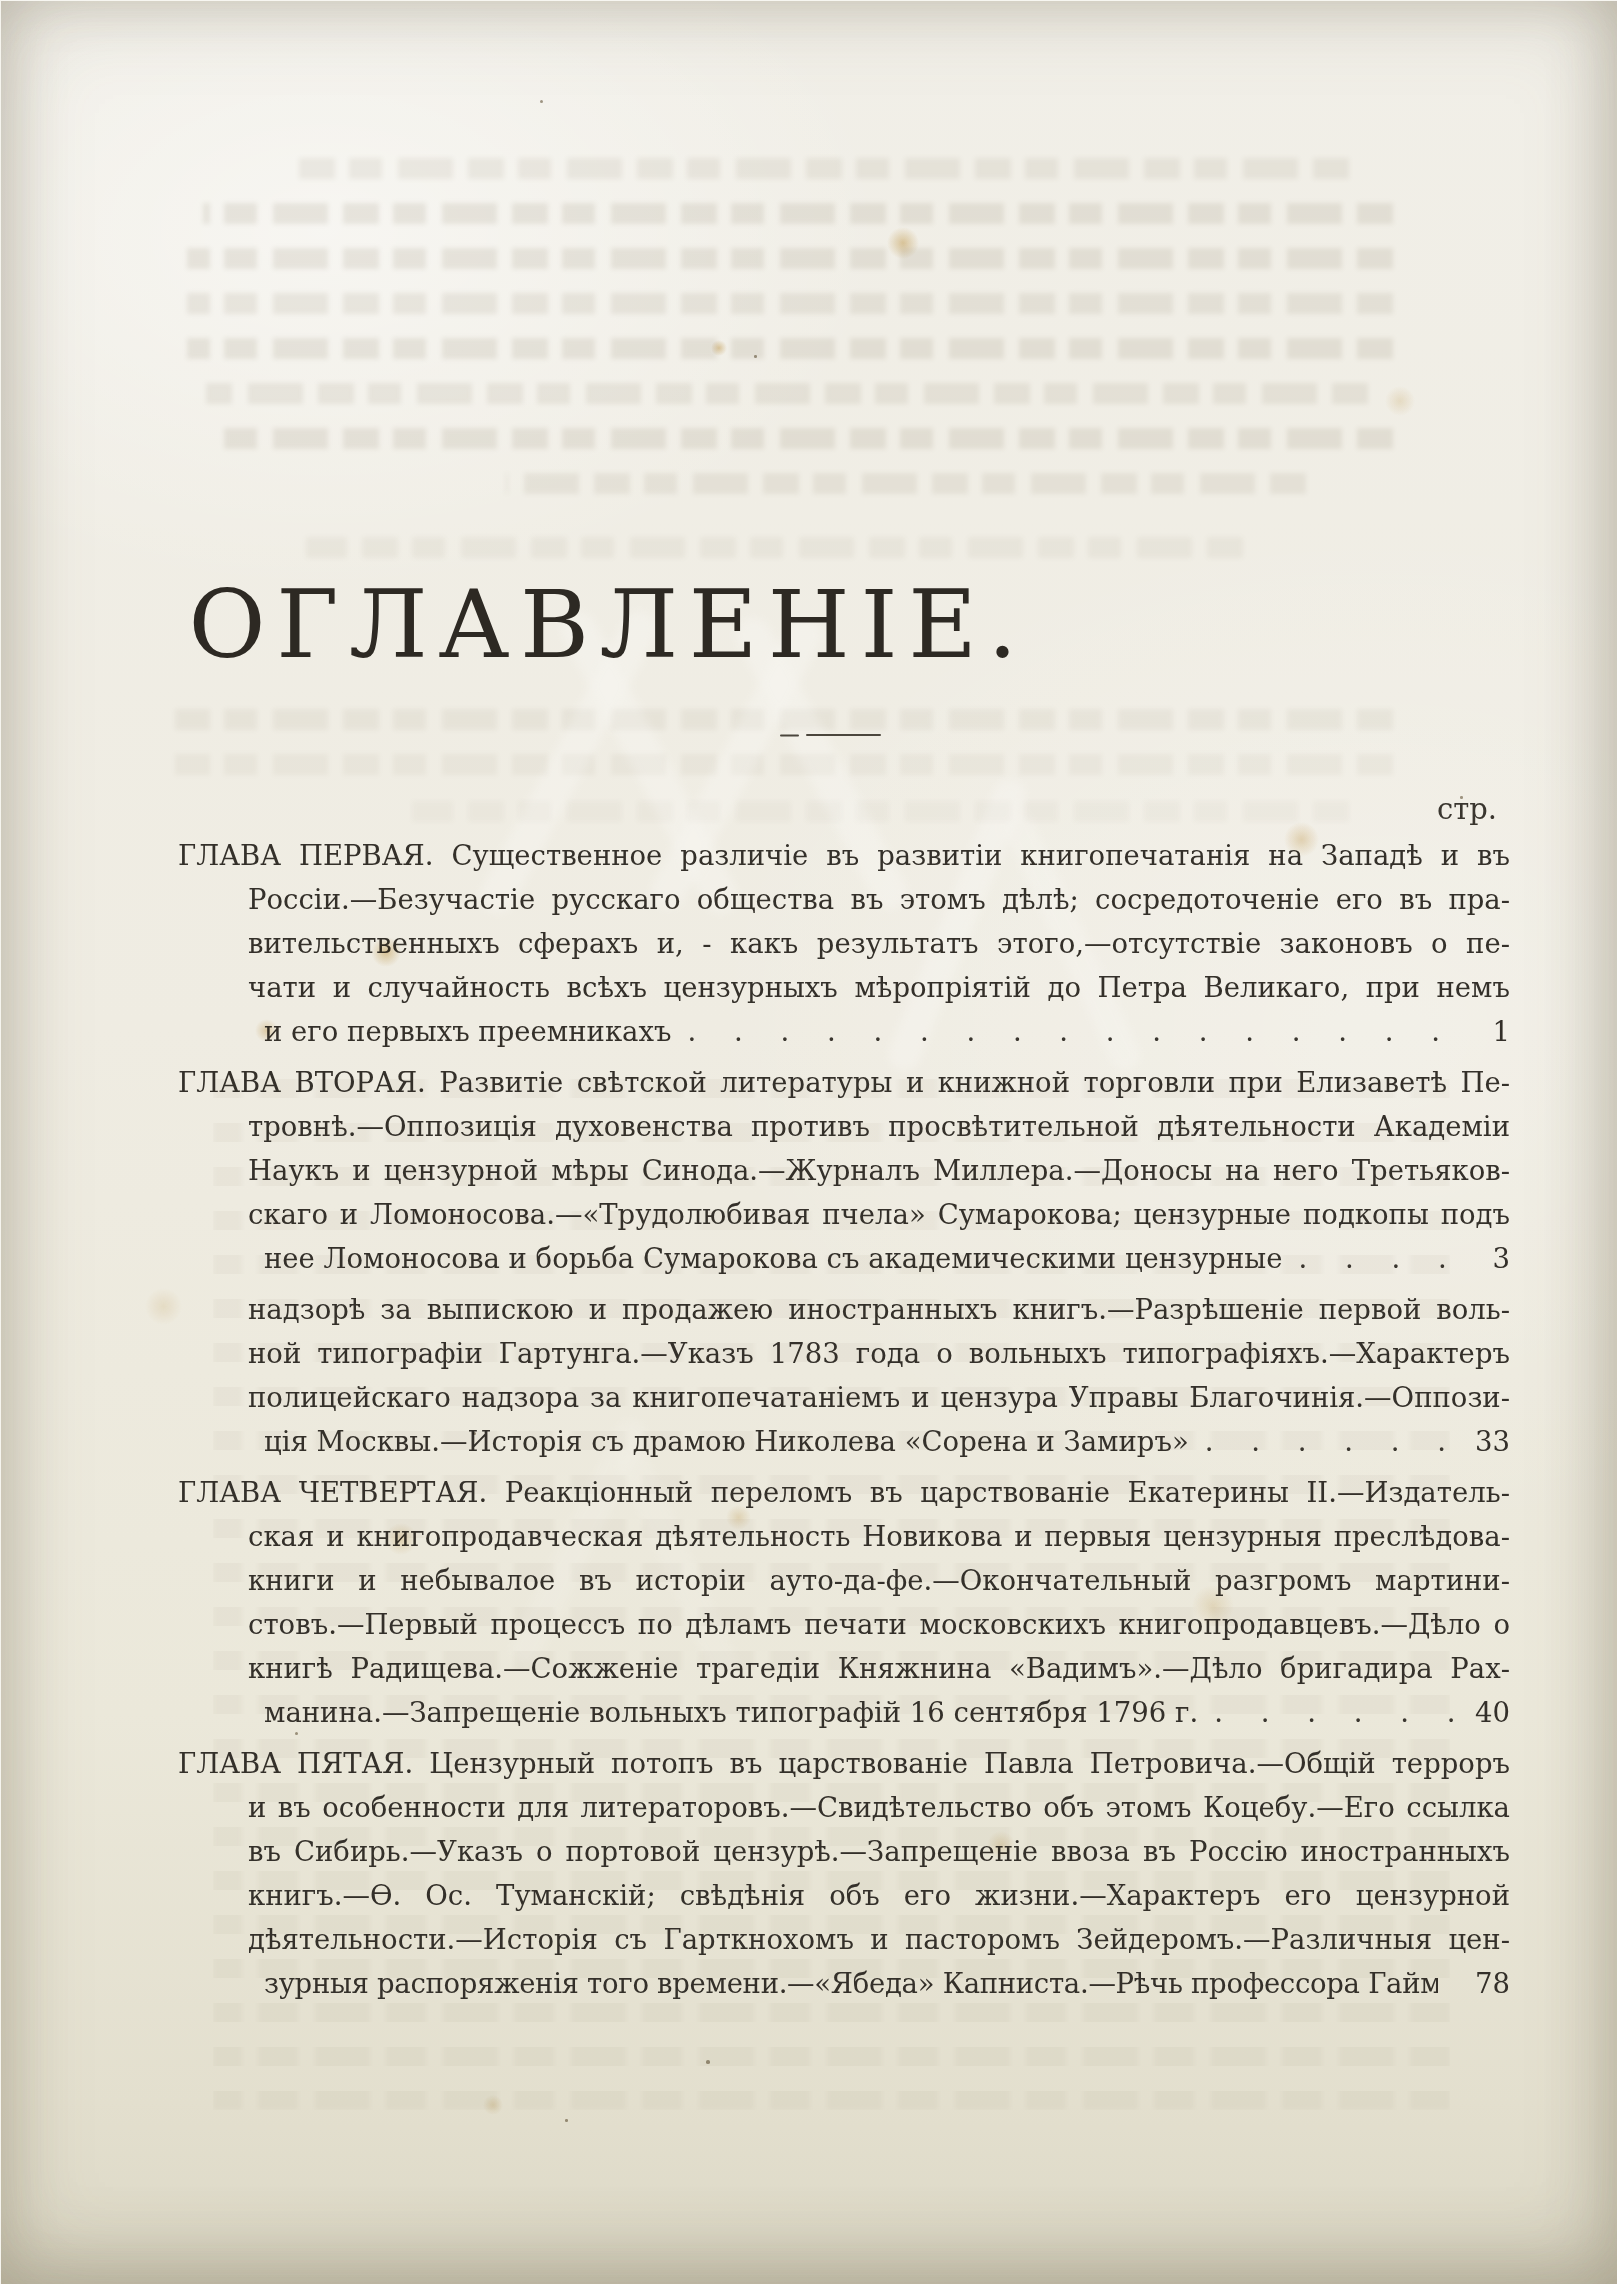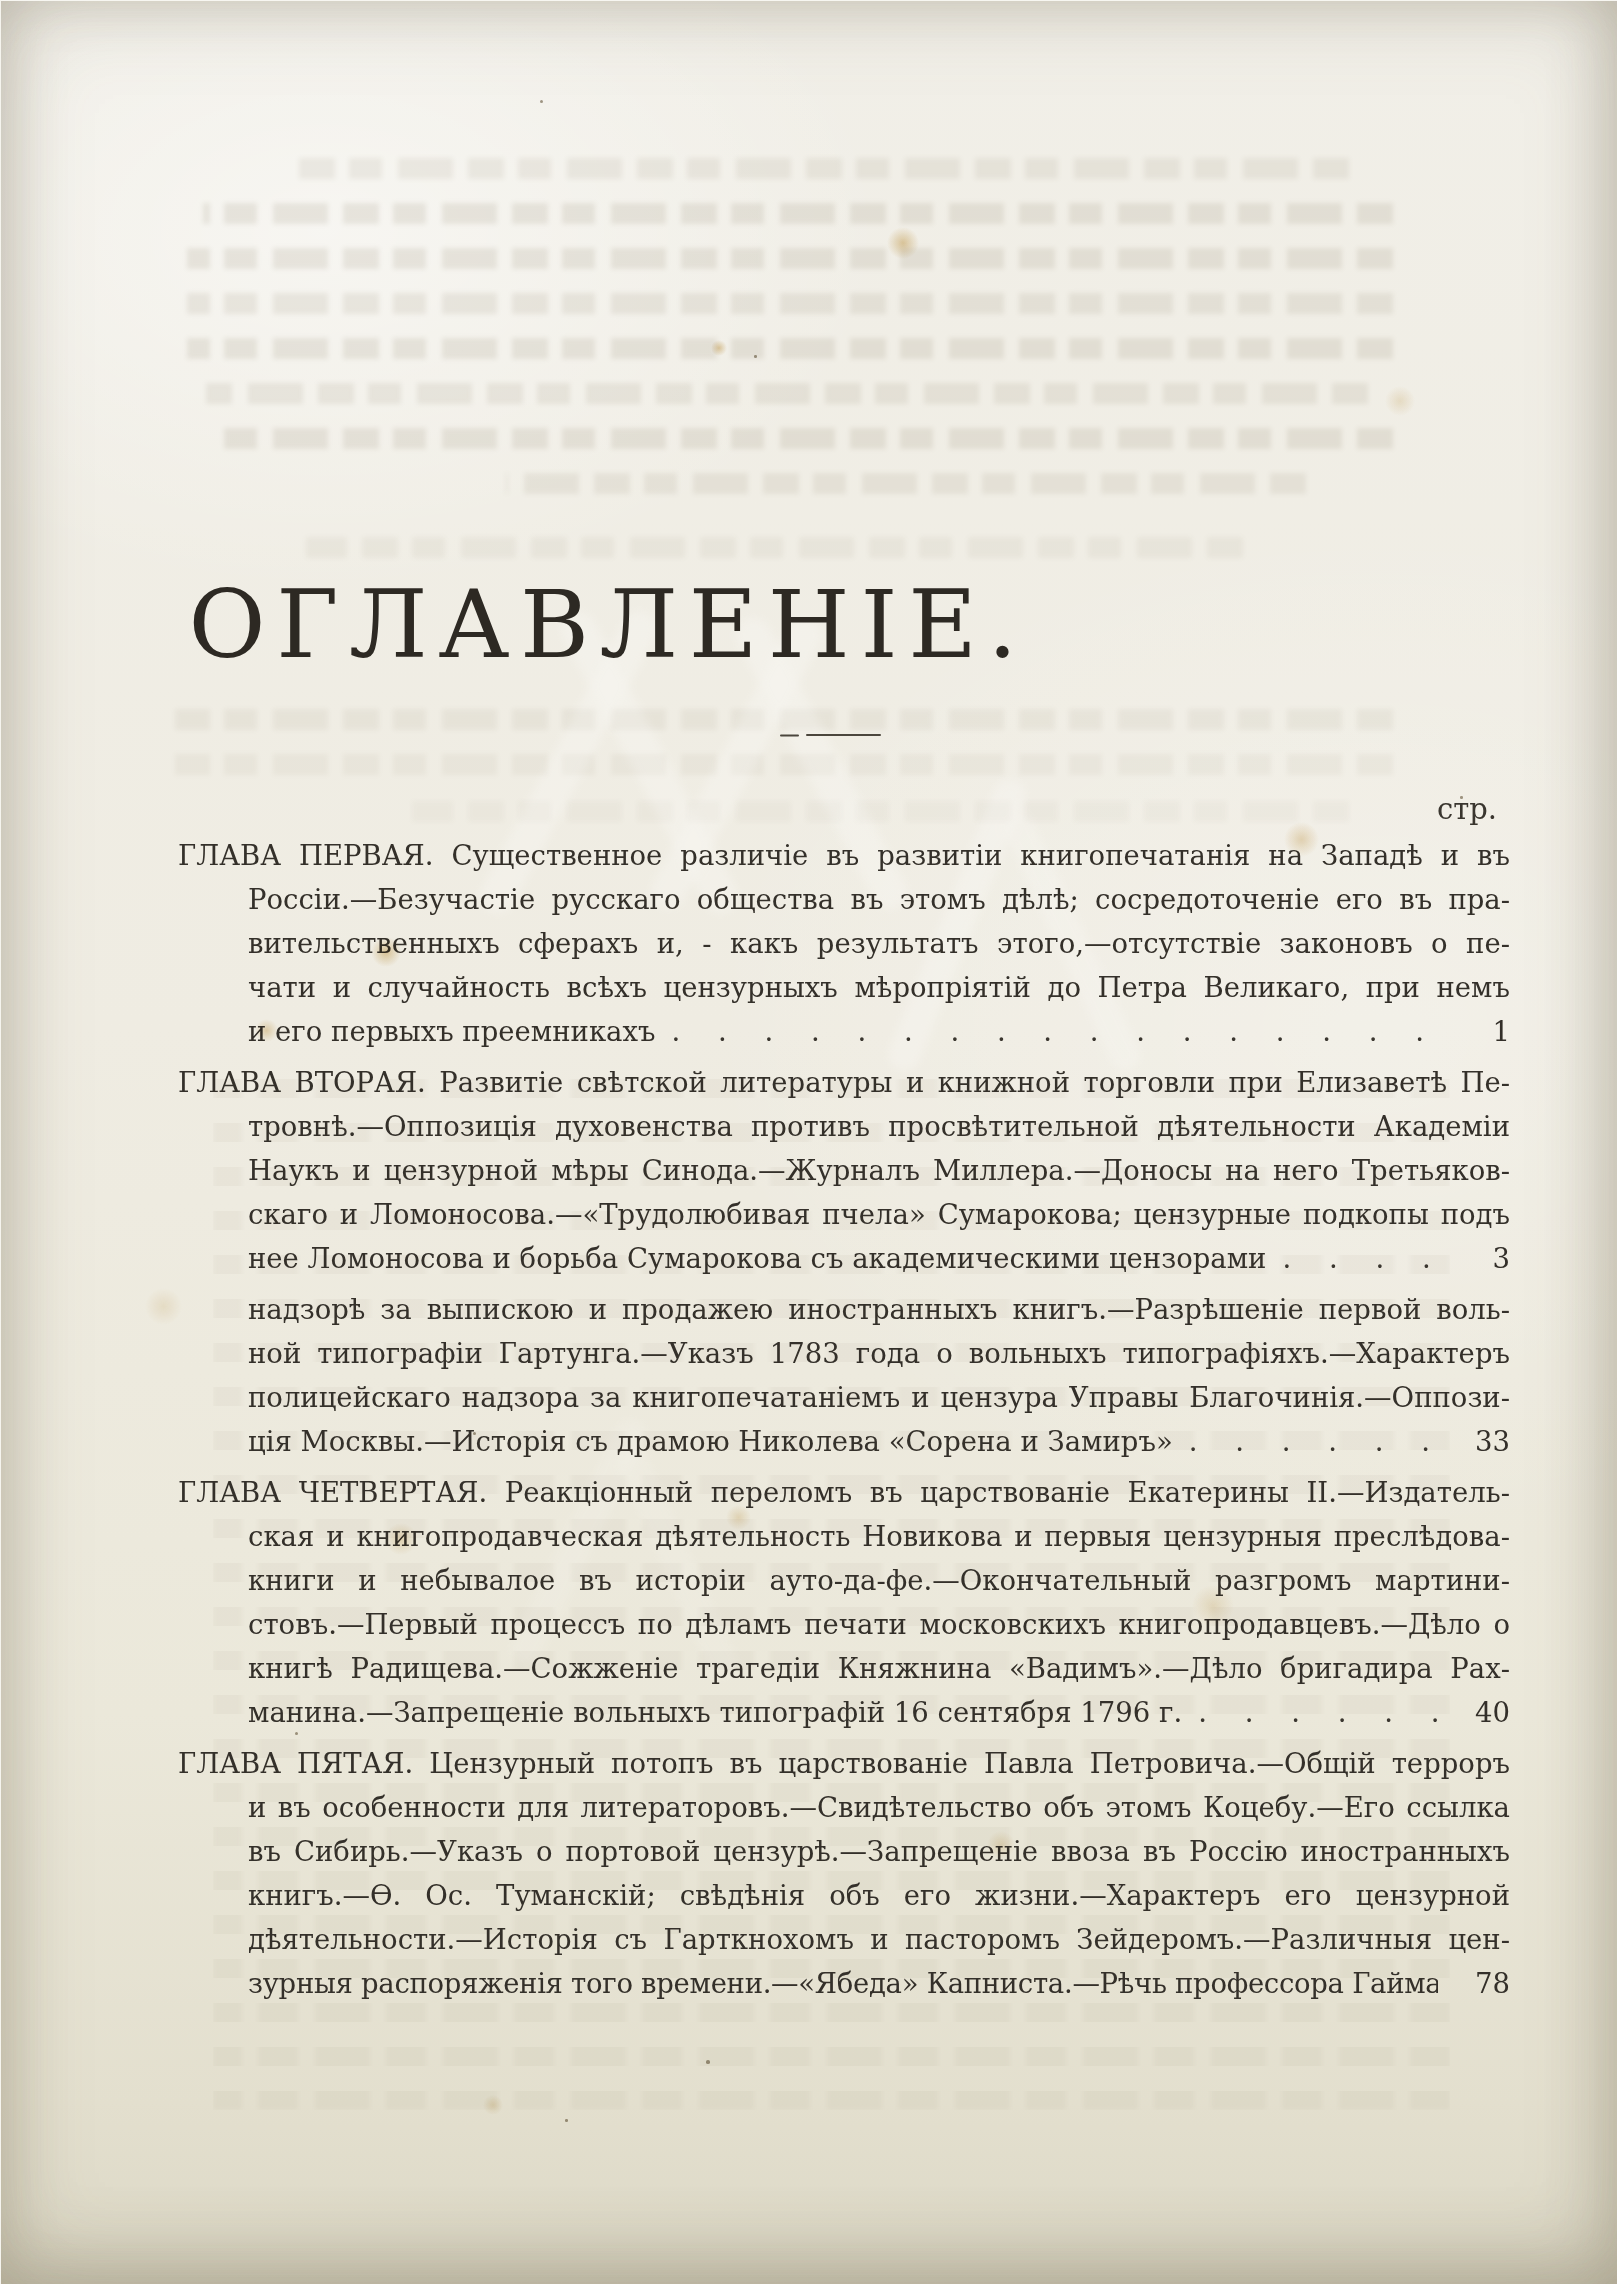--- a/index.html
+++ b/index.html
@@ -61,21 +61,21 @@
   .divider .s2{width:75px;}
   .col-label{position:absolute;right:121px;top:791px;font-size:29px;color:#3a362f;}
   .toc{position:absolute;left:177px;top:832px;width:1332px;font-size:27.5px;}
   .entry{padding-left:70px;}
   .entry + .entry{margin-top:6.9px;}
   .line{
     height:44px;line-height:44px;overflow:hidden;
     text-align:justify;text-align-last:justify;
   }
   .line.first{margin-left:-70px;}
-  .line.last{display:flex;align-items:center;text-align:left;text-align-last:auto;}
+  .line.last{display:flex;align-items:center;text-align:left;text-align-last:auto;margin-left:16px;}
   .line.last .lt{flex:0 1 auto;min-width:0;white-space:nowrap;overflow:hidden;}
   .leader{flex:1 1 0;min-width:0;overflow:hidden;white-space:nowrap;
     padding-left:16px;word-spacing:29px;color:#3a362f;}
   .pg{flex:0 0 56px;width:56px;text-align:right;color:#332f29;}
 </style>
 </head>
 <body>
 
 <div id="page">
 
@@ -127,21 +127,21 @@
         <span class="pg">1</span>
       </div>
     </section>
 
     <section class="entry">
       <div class="line first">ГЛАВА ВТОРАЯ. Развитіе свѣтской литературы и книжной торговли при Елизаветѣ Пе-</div>
       <div class="line">тровнѣ.—Оппозиція духовенства противъ просвѣтительной дѣятельности Академіи</div>
       <div class="line">Наукъ и цензурной мѣры Синода.—Журналъ Миллера.—Доносы на него Третьяков-</div>
       <div class="line">скаго и Ломоносова.—«Трудолюбивая пчела» Сумарокова; цензурные подкопы подъ</div>
       <div class="line last">
-        <span class="lt">нее Ломоносова и борьба Сумарокова съ академическими цензорами</span>
+        <span class="lt">нее Ломоносова и борьба Сумарокова съ академическими цензурные</span>
         <span class="leader">. . . . . . . . . . . . . . . .</span>
         <span class="pg">3</span>
       </div>
     </section>
 
     <section class="entry">
       <div class="line">надзорѣ за выпискою и продажею иностранныхъ книгъ.—Разрѣшеніе первой воль-</div>
       <div class="line">ной типографіи Гартунга.—Указъ 1783 года о вольныхъ типографіяхъ.—Характеръ</div>
       <div class="line">полицейскаго надзора за книгопечатаніемъ и цензура Управы Благочинія.—Оппози-</div>
       <div class="line last">

